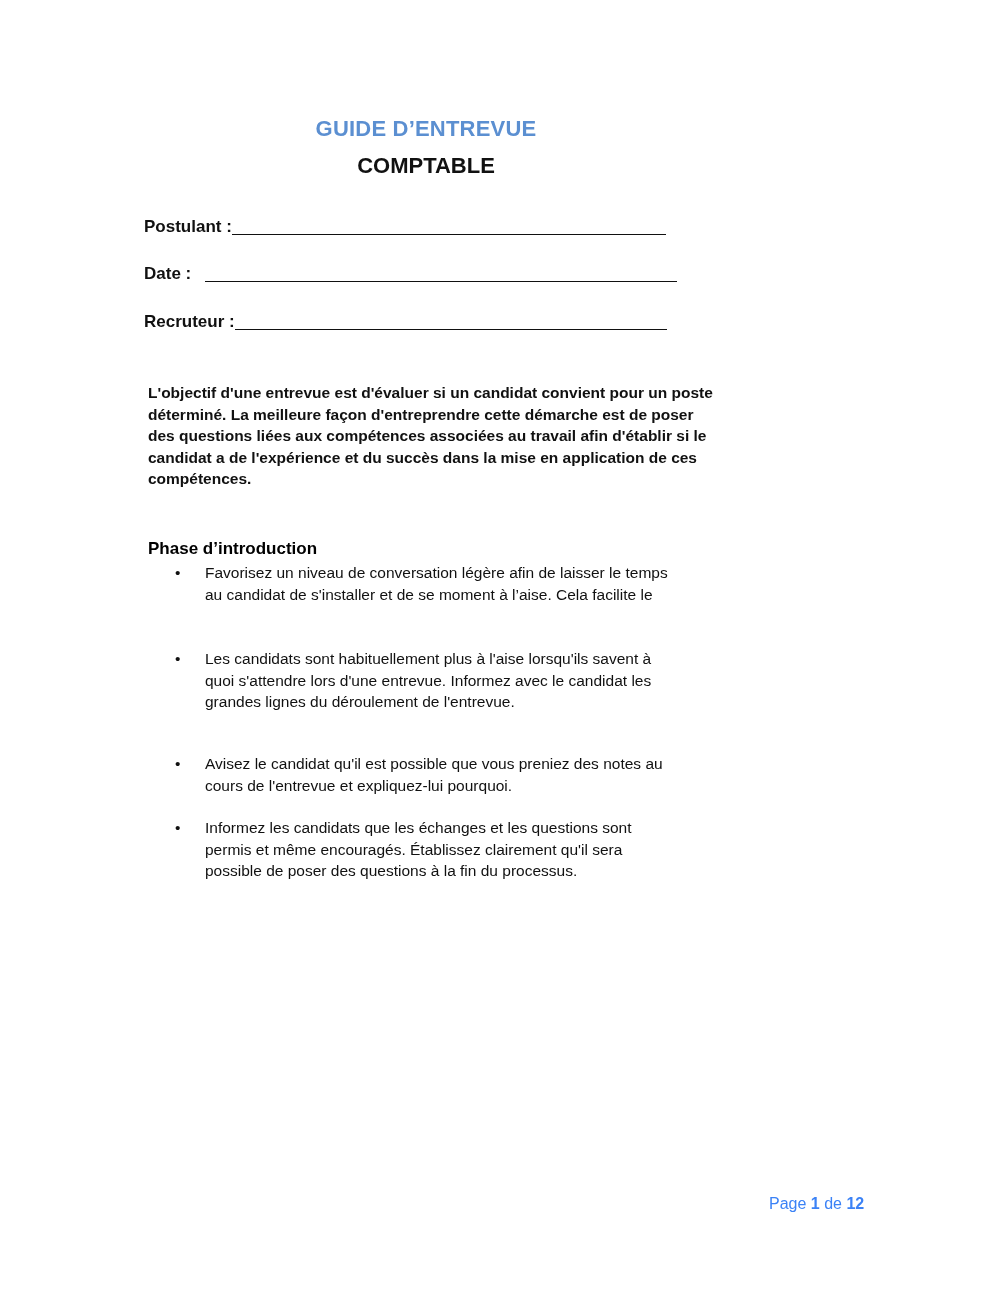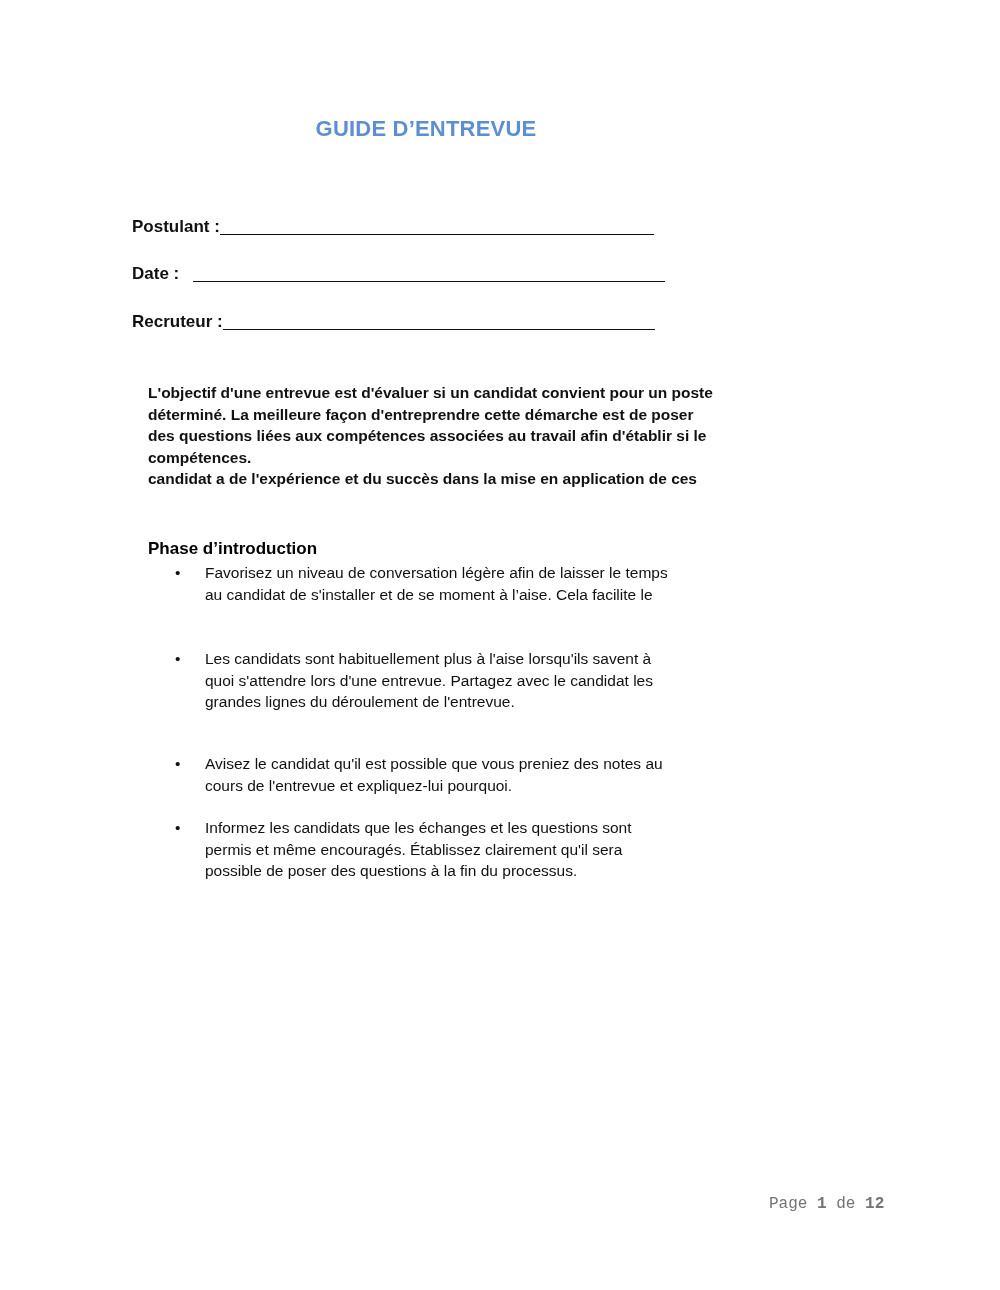--- a/index.html
+++ b/index.html
@@ -2,87 +2,88 @@
 <html><head>
   <meta charset="utf-8">
   <style>
     html, body { margin: 0; padding: 0; background: #ffffff; }
     body { width: 1000px; height: 1290px; position: relative; overflow: hidden; font-family: "Liberation Sans", sans-serif; color: #111111; }
     .page { position: absolute; left: 0; top: 0; width: 1000px; height: 1028px; background: #ffffff; }
     .title { position: absolute; left: 148px; width: 556px; text-align: center; font-weight: bold; }
     .title-main { top: 116px; font-size: 22px; color: #5b8fd1; letter-spacing: 0.2px; }
     .title-sub { top: 153px; font-size: 22px; color: #111111; }
 
-    .field { position: absolute; left: 132px; height: 24px; font-size: 17px; font-weight: bold; display: flex; align-items: flex-end; }
+    .field { position: absolute; left: 144px; height: 24px; font-size: 17px; font-weight: bold; display: flex; align-items: flex-end; }
     .field .label { white-space: pre; }
     .field .line { border-bottom: 1.6px solid #111; height: 18px; margin-bottom: 2px; }
     .f1 { top: 213px; } .f1 .line { width: 434px; }
     .f2 { top: 260px; } .f2 .line { width: 472px; margin-left: 9px; }
     .f3 { top: 308px; } .f3 .line { width: 432px; }
 
     .intro { position: absolute; left: 148px; top: 382px; width: 560px; font-size: 15.5px; line-height: 21.5px; color: #111; font-weight: bold; }
     .intro span { display: block; white-space: nowrap; }
 
     .section-heading { position: absolute; left: 148px; top: 539px; font-size: 17px; font-weight: bold; color: #000000; }
 
     .bullet { position: absolute; left: 148px; width: 580px; font-size: 15.5px; line-height: 21.5px; color: #111; }
     .bullet .dot { position: absolute; left: 27px; top: 0; }
     .bullet .text { position: absolute; left: 57px; top: 0; width: 540px; }
     .bullet .text span { display: block; white-space: nowrap; }
     .b1 { top: 562px; }
     .b2 { top: 648px; }
     .b3 { top: 753px; }
     .b4 { top: 817px; }
 
-    .footer { position: absolute; left: 769px; top: 1195px; font-family: Liberation Mono, monospace; font-size: 16px; color: #737373; }
+    .footer { position: absolute; left: 769px; top: 1195px; font-family: Liberation Sans, sans-serif; font-size: 16px; color: #3b82f6; }
     .footer b { font-weight: bold; }
   </style>
 </head>
 <body>
 
 <div class="page">
 
   <div class="title title-main">GUIDE D’ENTREVUE</div>
+  <div class="title title-sub">COMPTABLE</div>
 
   <div class="field f1">
     <span class="label">Postulant :</span>
     <span class="line"></span>
   </div>
   <div class="field f2">
     <span class="label">Date : </span>
     <span class="line"></span>
   </div>
   <div class="field f3">
     <span class="label">Recruteur :</span>
     <span class="line"></span>
   </div>
 
   <div class="intro">
     <span>L'objectif d'une entrevue est d'évaluer si un candidat convient pour un poste</span>
     <span>déterminé. La meilleure façon d'entreprendre cette démarche est de poser</span>
     <span>des questions liées aux compétences associées au travail afin d'établir si le</span>
+    <span>candidat a de l'expérience et du succès dans la mise en application de ces</span>
     <span>compétences.</span>
-    <span>candidat a de l'expérience et du succès dans la mise en application de ces</span>
   </div>
 
   <div class="section-heading">Phase d’introduction</div>
 
   <div class="bullet b1">
     <span class="dot">•</span>
     <div class="text">
       <span>Favorisez un niveau de conversation légère afin de laisser le temps</span>
       <span>au candidat de s'installer et de se moment à l’aise. Cela facilite le</span>
     </div>
   </div>
 
   <div class="bullet b2">
     <span class="dot">•</span>
     <div class="text">
       <span>Les candidats sont habituellement plus à l'aise lorsqu'ils savent à</span>
-      <span>quoi s'attendre lors d'une entrevue. Partagez avec le candidat les</span>
+      <span>quoi s'attendre lors d'une entrevue. Informez avec le candidat les</span>
       <span>grandes lignes du déroulement de l'entrevue.</span>
     </div>
   </div>
 
   <div class="bullet b3">
     <span class="dot">•</span>
     <div class="text">
       <span>Avisez le candidat qu'il est possible que vous preniez des notes au</span>
       <span>cours de l'entrevue et expliquez-lui pourquoi.</span>
     </div>

